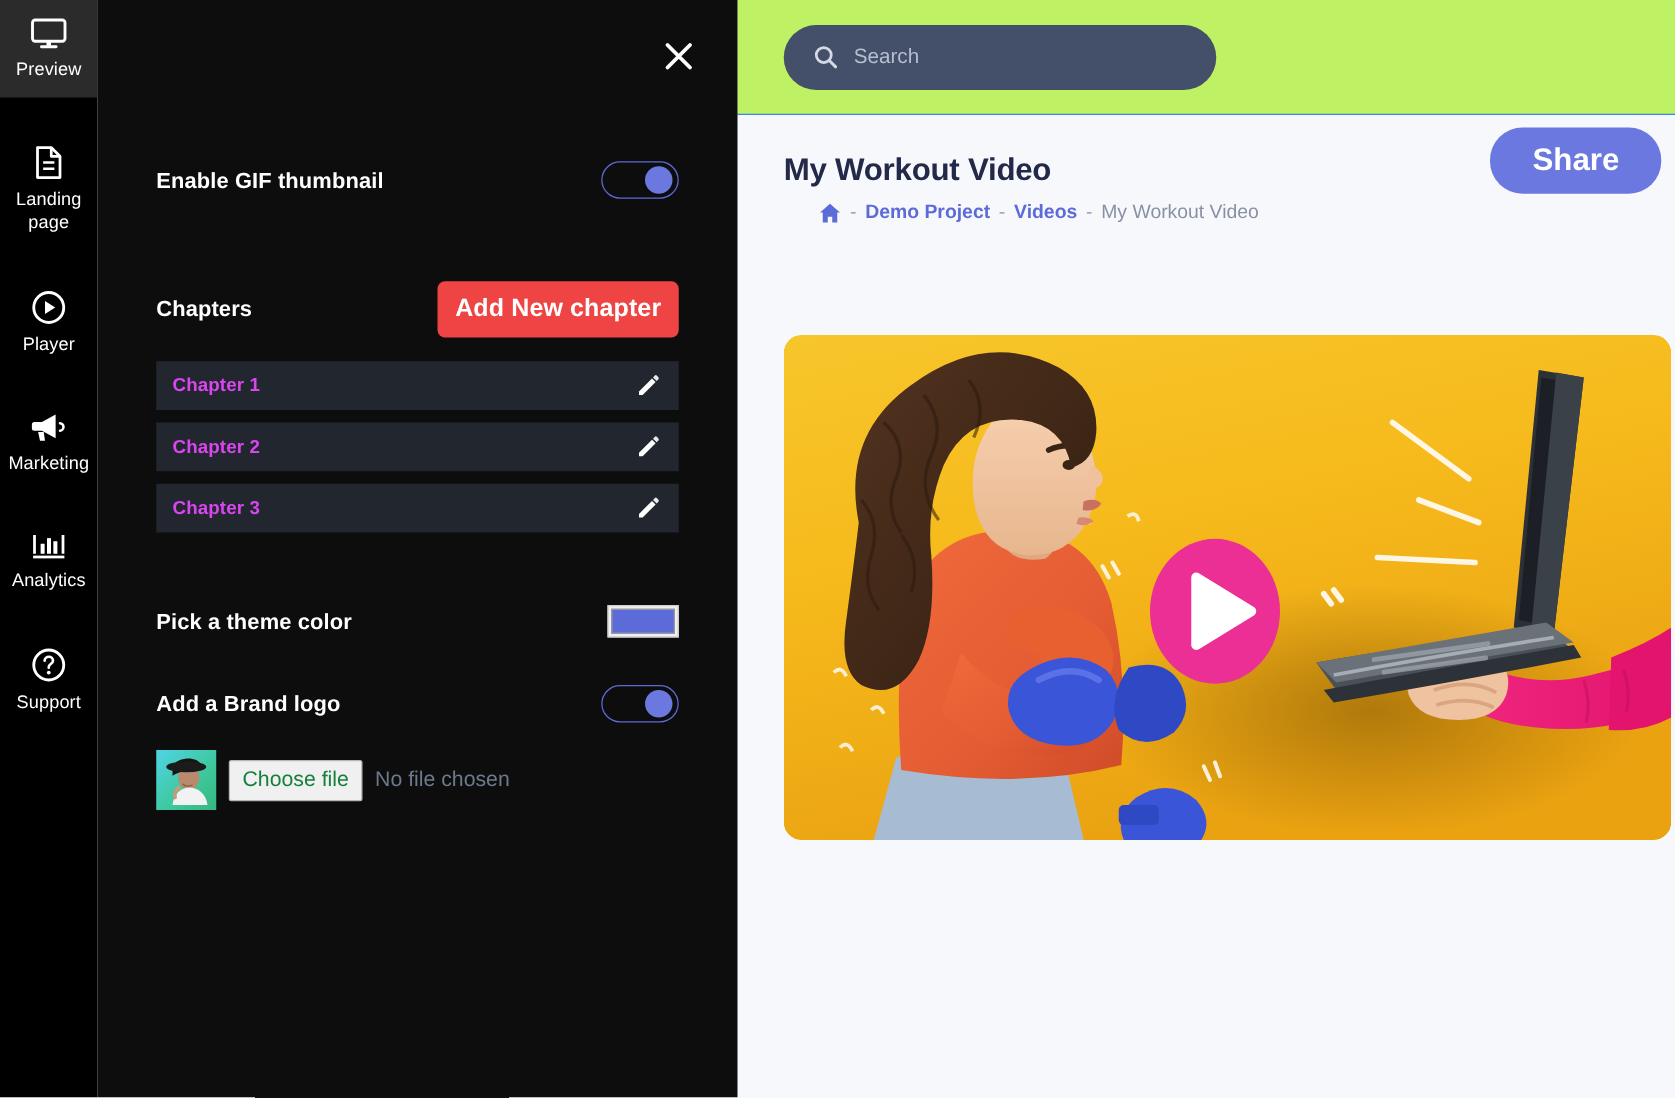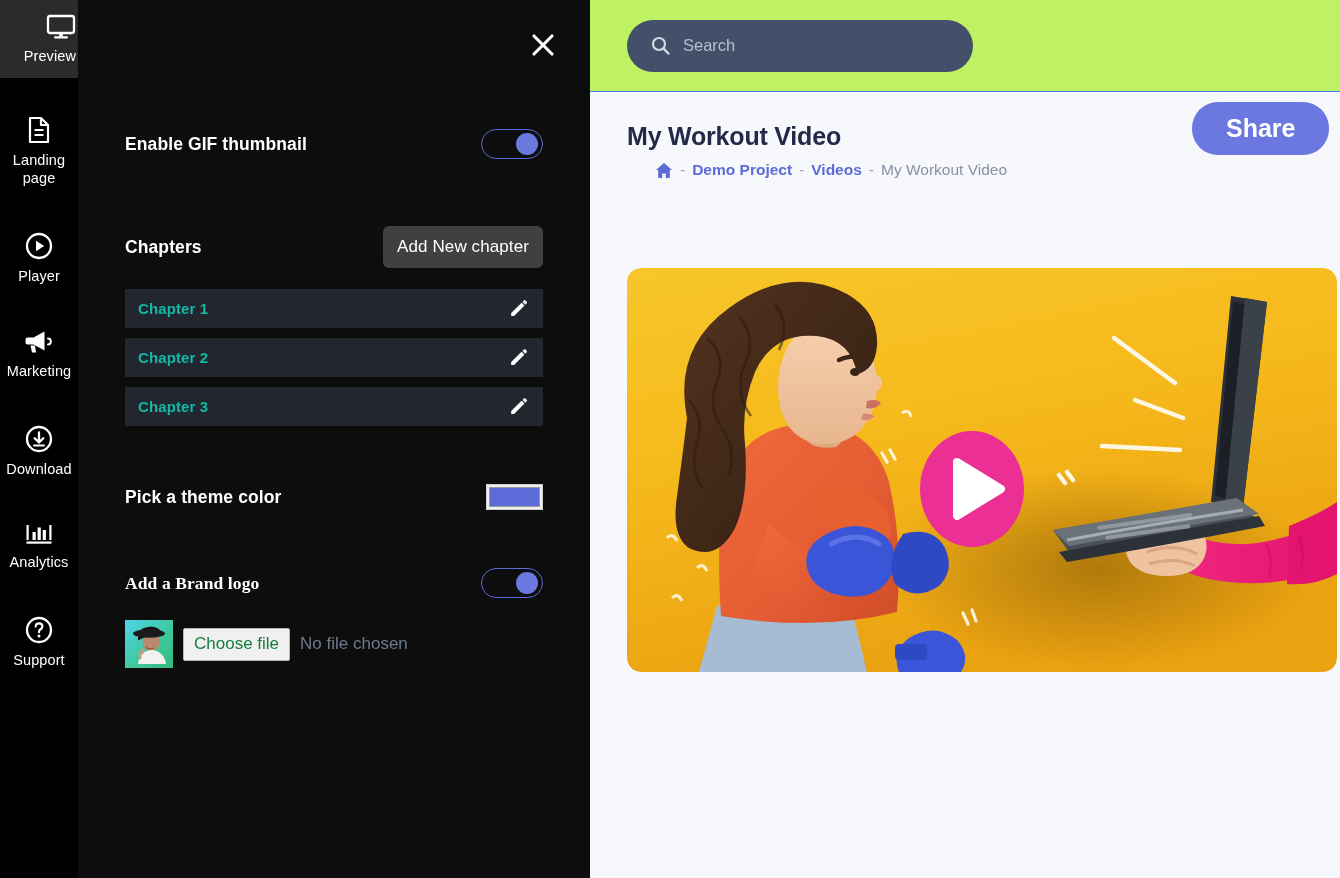--- a/index.html
+++ b/index.html
@@ -33,21 +33,21 @@
   .nav-item.active { background: #2b2b2b; }
   .nav-icon { display: block; margin-bottom: 7px; }
   .nav-icon svg { display: block; }
   .nav-label {
     font-size: 14.5px; line-height: 1.28;
     color: #ffffff; text-align: center;
     letter-spacing: .1px;
     max-width: 74px;
     word-break: break-word;
   }
-  #nav-preview { padding-top: 14px; padding-bottom: 12px; align-items: flex-end; }
+  #nav-preview { padding-top: 14px; padding-bottom: 12px; }
   #nav-landing { margin-top: 28px; }
   #nav-player { margin-top: 22px; }
   #nav-marketing { margin-top: 22px; }
   #nav-download { margin-top: 22px; }
   #nav-analytics { margin-top: 22px; }
   #nav-support { margin-top: 22px; }
 
   
   #panel {
     position: absolute;
@@ -91,67 +91,67 @@
     flex: 0 0 auto;
   }
   .toggle .knob {
     position: absolute; top: 3px; right: 4px;
     width: 22px; height: 22px; border-radius: 50%;
     background: #6a78e0;
   }
 
   #row-chapters { margin-top: 68px; height: 38px; }
   #btn-add-chapter {
-    background: #404040;
+    background: #ef4444;
     color: #ffffff;
     border: none;
     border-radius: 6px;
     font-family: "Liberation Sans", sans-serif;
-    font-size: 17px;
-    font-weight: 400;
+    font-size: 20px;
+    font-weight: 700;
     padding: 11px 14px;
     cursor: pointer;
     letter-spacing: .1px;
   }
 
   #chapter-list { margin-top: 23px; }
   .chapter-row {
     background: #22262e;
     height: 39px;
     margin-bottom: 10px;
     display: flex;
     align-items: center;
     justify-content: space-between;
     padding: 0 15px 0 13px;
     cursor: pointer;
   }
   .chapter-name {
     font-size: 15px;
     font-weight: 700;
-    color: #14b8a6;
+    color: #d946ef;
     letter-spacing: .1px;
   }
   .edit-icon { display: flex; align-items: center; cursor: pointer; }
   .edit-icon svg { display: block; }
 
   #row-theme { margin-top: 56px; height: 30px; text-align: center; }
   #theme-color-input {
     width: 57px; height: 26px;
     padding: 2px;
     border: 1.5px solid #cfcfcf;
     background: #efefef;
     cursor: pointer;
   }
   #theme-color-input .swatch {
     width: 100%; height: 100%;
     background: #5c6bd8;
     border: 1px solid #9a9a9a;
   }
 
-  #row-brand { margin-top: 56px; height: 30px; font-family: Liberation Serif, serif; }
+  #row-brand { margin-top: 36px; height: 30px; }
 
   #brand-file-row {
     margin-top: 22px;
     display: flex; align-items: center;
     gap: 0;
   }
   #brand-thumb {
     width: 48px; height: 48px;
     flex: 0 0 48px;
     overflow: hidden;
@@ -301,30 +301,20 @@
       <span class="nav-icon">
         <svg width="30" height="26" viewBox="0 0 30 26" fill="none">
           <path d="M3.5 8.5h6l11-6v19l-11-6h-6a2 2 0 01-2-2v-3a2 2 0 012-2z" fill="#fff"></path>
           <path d="M6.5 16.5h4.5l1 7h-4l-1.5-7z" fill="#fff"></path>
           <path d="M24 9.5c1.6 0 2.8 1.4 2.8 3s-1.2 3-2.8 3" stroke="#fff" stroke-width="2" stroke-linecap="round"></path>
         </svg>
       </span>
       <span class="nav-label">Marketing</span>
     </div>
 
-    <div class="nav-item" id="nav-download">
-      <span class="nav-icon">
-        <svg width="28" height="28" viewBox="0 0 28 28" fill="none">
-          <circle cx="14" cy="14" r="12" stroke="#fff" stroke-width="2.3"></circle>
-          <path d="M14 7.5v10m0 0l-4.3-4.3M14 17.5l4.3-4.3" stroke="#fff" stroke-width="2.3" stroke-linecap="round" stroke-linejoin="round"></path>
-          <rect x="8" y="19.5" width="12" height="2" rx="1" fill="#fff"></rect>
-        </svg>
-      </span>
-      <span class="nav-label">Download</span>
-    </div>
 
     <div class="nav-item" id="nav-analytics">
       <span class="nav-icon">
         <svg width="28" height="24" viewBox="0 0 28 24" fill="none">
           <rect x="1.5" y="3" width="2.2" height="15" fill="#fff"></rect>
           <rect x="24.3" y="3" width="2.2" height="15" fill="#fff"></rect>
           <rect x="7.5" y="10" width="3.2" height="8" fill="#fff"></rect>
           <rect x="12.6" y="5.5" width="3.2" height="12.5" fill="#fff"></rect>
           <rect x="17.7" y="8" width="3.2" height="10" fill="#fff"></rect>
           <rect x="1.5" y="19.5" width="25" height="2.2" fill="#fff"></rect>

